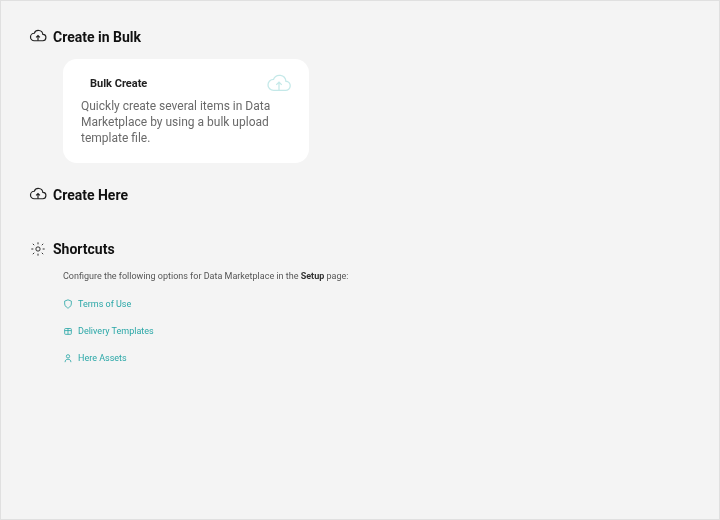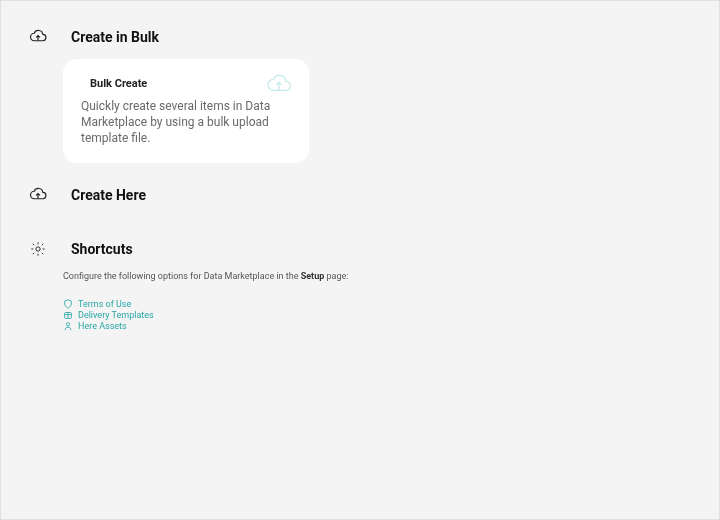--- a/index.html
+++ b/index.html
@@ -11,21 +11,21 @@
     color: #222;
     padding: 28px 28px 28px 28px;
     overflow: hidden;
   }
 
   .section { margin-bottom: 24px; }
 
   .section-header {
     display: flex;
     align-items: flex-start;
-    gap: 24px;
+    gap: 6px;
     margin-bottom: 14px;
   }
   .section-header .icon { width: 18px; height: 16px; flex-shrink: 0; }
   .section-header .icon svg { width: 100%; height: 100%; display: block; }
   .section-title { font-size: 14px; font-weight: 700; color: #111; }
 
   .card-row {
     display: flex;
     gap: 16px;
     margin-left: 34px;
@@ -67,21 +67,21 @@
     color: #555;
     margin-left: 34px;
     margin-bottom: 18px;
   }
   .shortcuts-sub .bold { font-weight: 700; color: #333; }
 
   .link-list {
     margin-left: 34px;
     display: flex;
     flex-direction: column;
-    gap: 1px;
+    gap: 17px;
   }
   .link-item {
     display: flex;
     align-items: center;
     gap: 5px;
     font-size: 9px;
     color: #2aa7a7;
     cursor: pointer;
   }
   .link-item .link-ic { width: 10px; height: 10px; flex-shrink: 0; }

